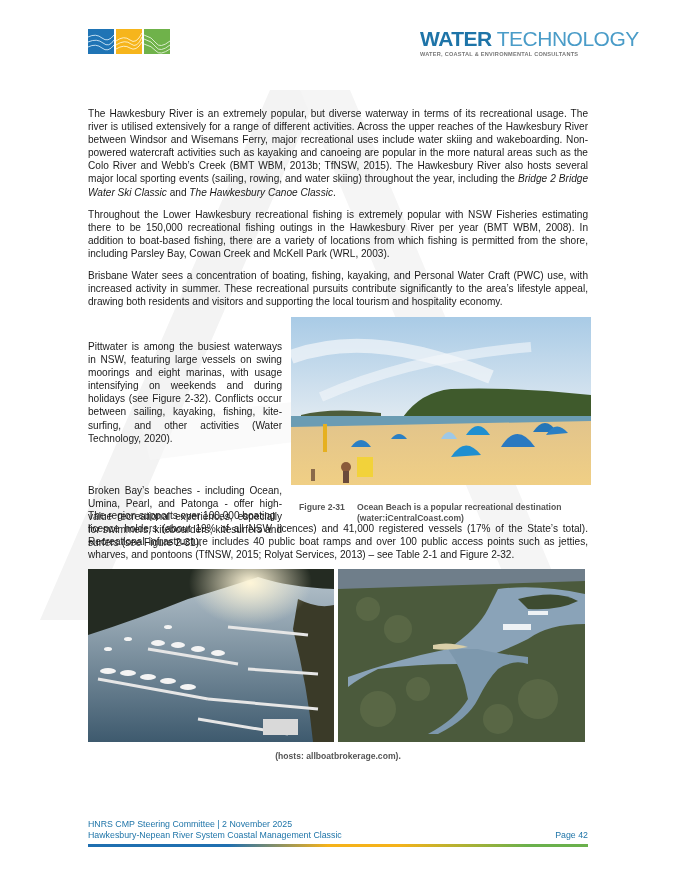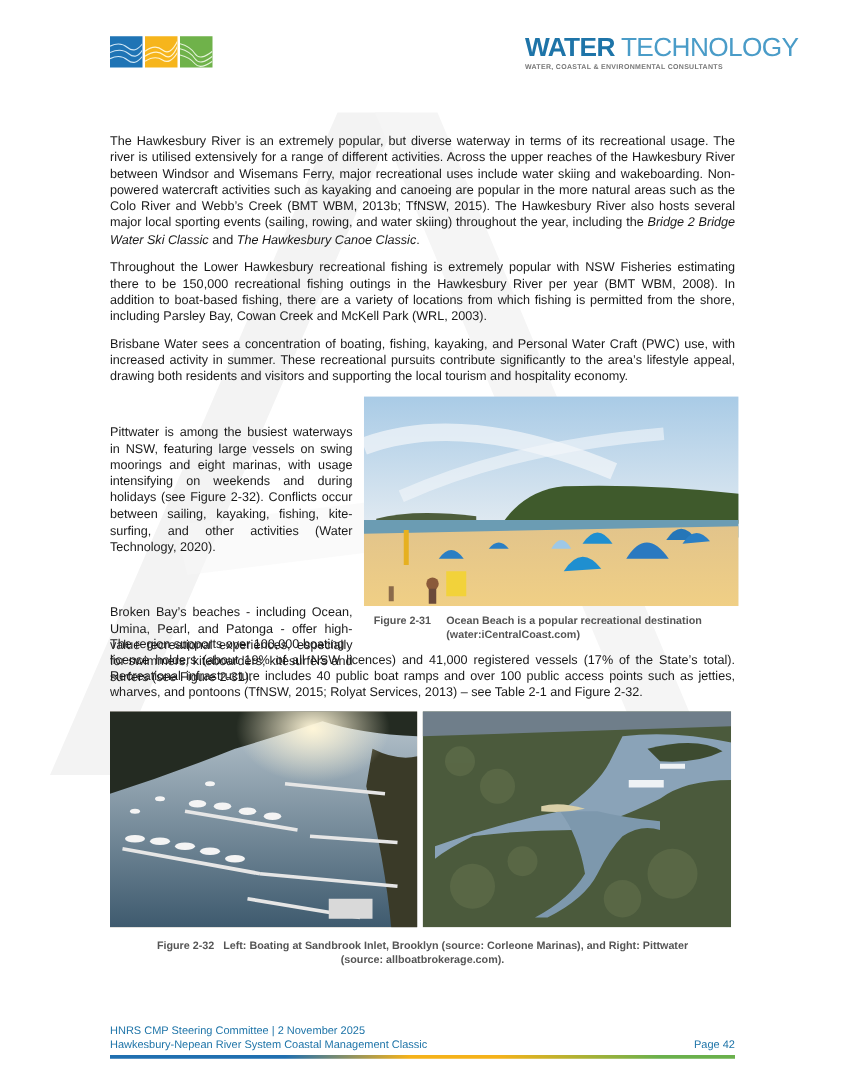--- a/index.html
+++ b/index.html
@@ -28,21 +28,21 @@
   .col { position: absolute; left: 88px; width: 194px; font-size: 10.1px; line-height: 13.1px; text-align: justify; color: #1a1a1a; }
   .p4 { top: 318px; margin-top: 22px; }
   .p5 { top: 436px; margin-top: 48px; }
   .p6start { position: absolute; left: 88px; top: 509px; font-size: 10.1px; line-height: 13.1px; color: #1a1a1a; white-space: nowrap; }
   .p6 { top: 522px; }
 
   
   .fig-beach { position: absolute; left: 291px; top: 317px; width: 300px; height: 168px; overflow: hidden; }
   .caption { position: absolute; font-size: 8.6px; line-height: 11px; color: #555; font-weight: bold; }
   .cap1 { left: 299px; top: 491px; width: 295px; }
-  .cap1 .num { display: inline-block; width: 58px; }
+  .cap1 .num { display: inline-block; width: 58px; margin-top: 11px; }
   .cap1 .l2 { padding-left: 58px; }
   .fig-left { position: absolute; left: 88px; top: 569px; width: 246px; height: 173px; overflow: hidden; }
   .fig-right { position: absolute; left: 338px; top: 569px; width: 247px; height: 173px; overflow: hidden; }
   .cap2 { left: 88px; top: 751px; width: 500px; text-align: center; }
 
   
   .footer { position: absolute; left: 88px; top: 819px; width: 500px; font-size: 8.8px; line-height: 10.5px; color: #1e74a8; }
   .footer .pg { position: absolute; right: 0; top: 10.5px; }
   .footer-bar { position: absolute; left: 88px; top: 844px; width: 500px; height: 3px;
     background: linear-gradient(90deg, #1f6fb0 0%, #1f6fb0 28%, #f5b21a 48%, #f5b21a 62%, #6ab04c 88%, #6ab04c 100%); }
@@ -195,22 +195,21 @@
           <circle cx="80" cy="120" r="12"></circle>
       </g>
       <g fill="#eef2f5">
         <rect x="165" y="55" width="28" height="6"></rect>
           <rect x="190" y="42" width="20" height="4"></rect>
       </g>
     </svg>
   </div>
 
   <div class="caption cap2">
-    <div><span>Figure 2-32</span>&nbsp;&nbsp;&nbsp;<span>Left: Boating at Sandbrook Inlet, Brooklyn (source: Corleone Marinas), and Right: Pittwater</span></div>
-    <div>(source: allboatbrokerage.com).</div>
+    <div>(hosts: allboatbrokerage.com).</div>
   </div>
 
   <div class="footer">
     <div>HNRS CMP Steering Committee | 2 November 2025</div>
     <div>Hawkesbury-Nepean River System Coastal Management Classic</div>
     <div class="pg">Page 42</div>
   </div>
   <div class="footer-bar"></div>
 </div>
 

